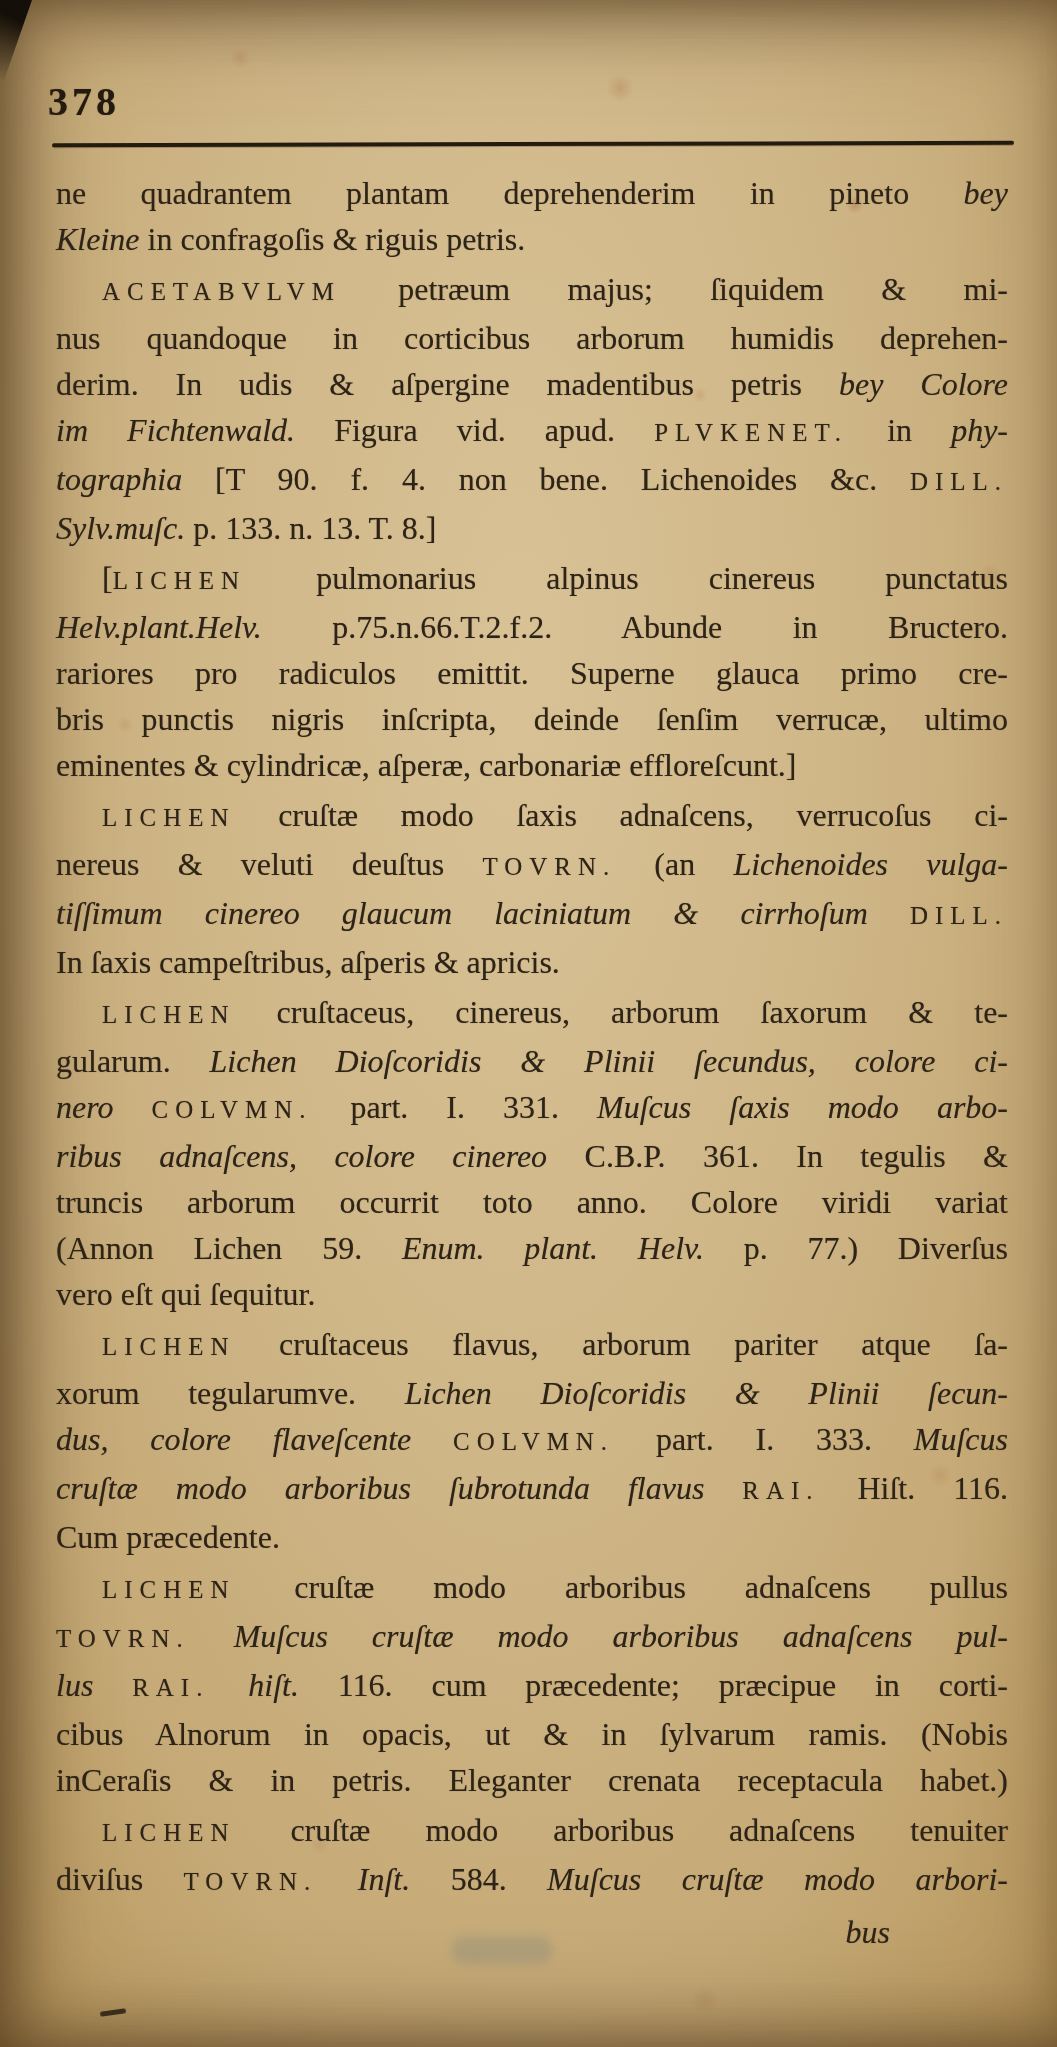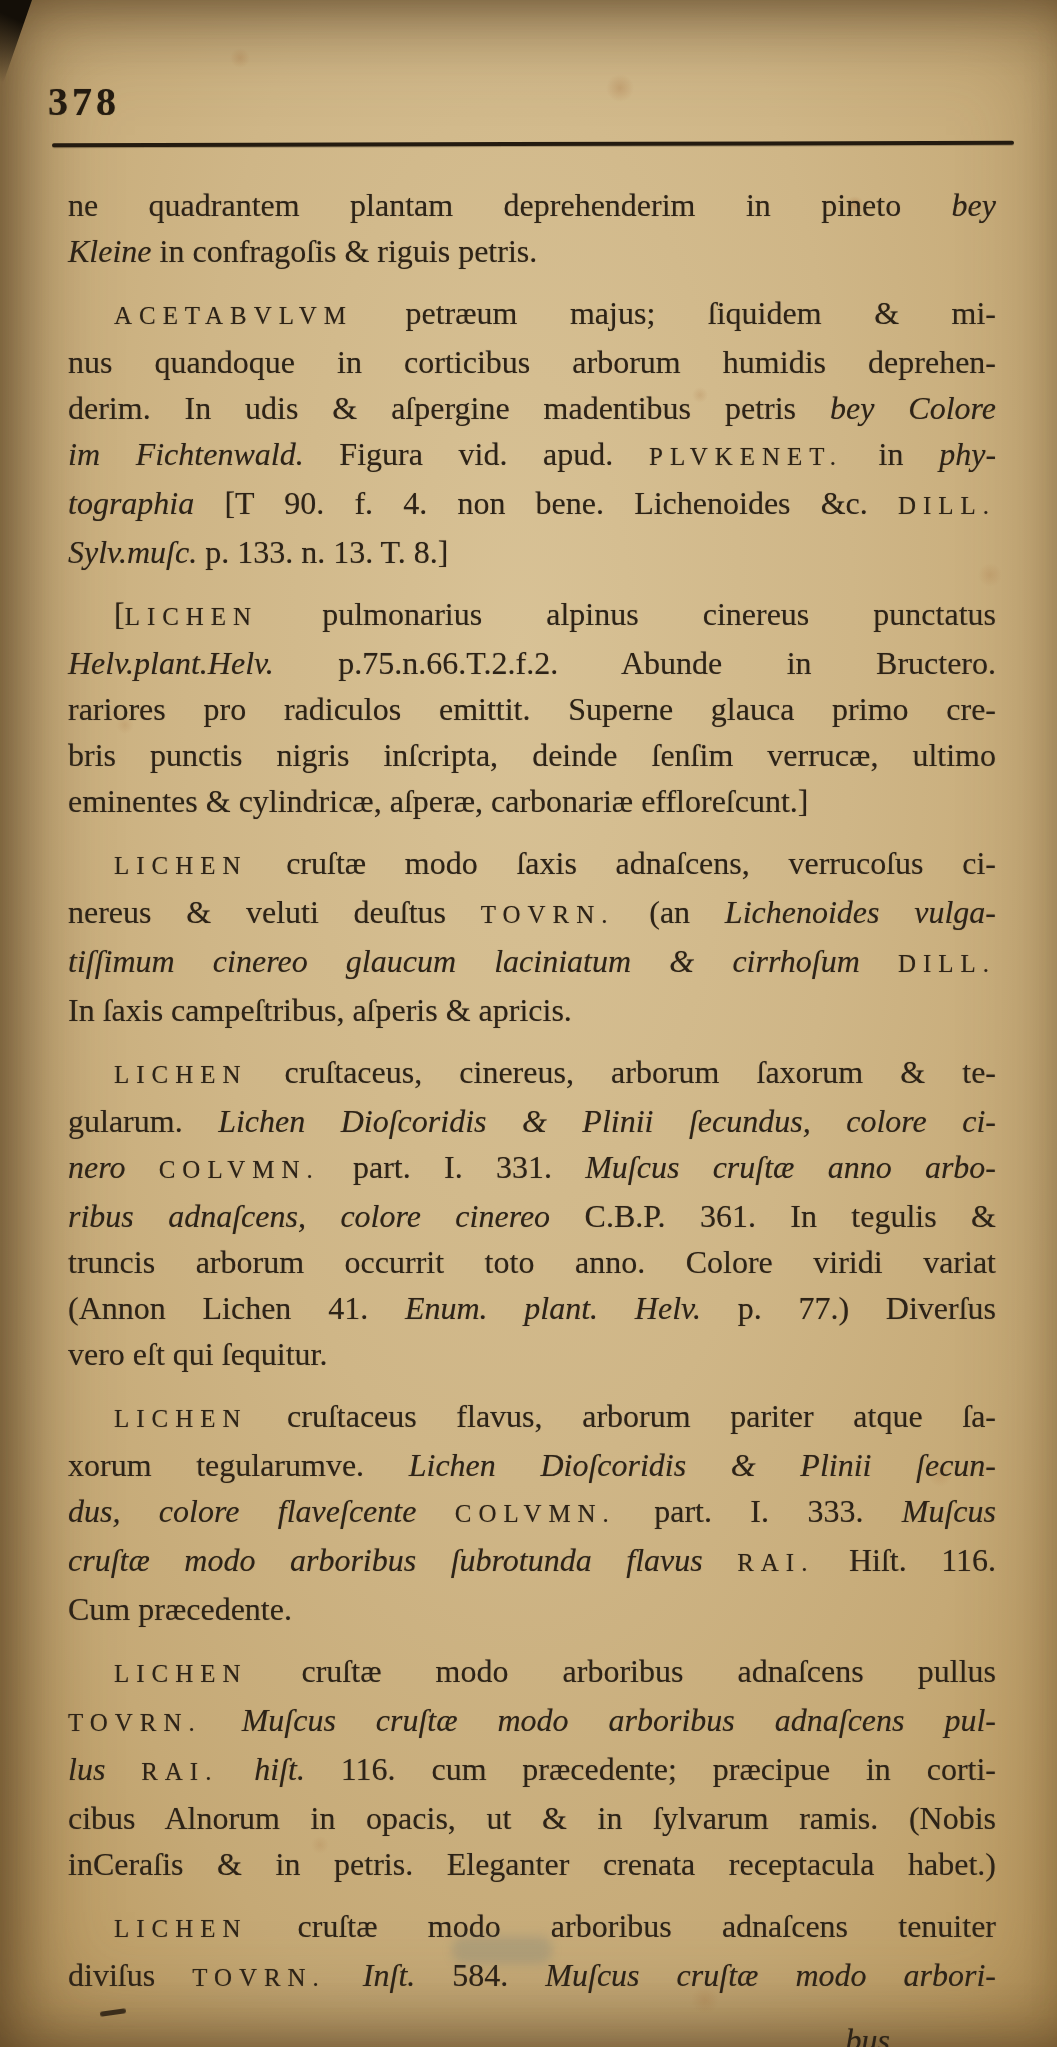--- a/index.html
+++ b/index.html
@@ -70,21 +70,21 @@
     position:absolute;left:52px;top:142px;width:962px;height:4px;
     background:#241b10;border-radius:2px;transform:rotate(-.15deg);
     box-shadow:0 1px 0 rgba(36,27,16,.25);
   }
 
   .body-text{
     position:absolute;left:52px;top:166px;width:960px;
     font-size:32px;line-height:46px;
     text-shadow:0 0 1px rgba(45,35,23,.42);
   }
-  .para{margin:16px;}
+  .para{margin:4px;}
   .line{white-space:nowrap;text-align:left;}
   .line.just{white-space:normal;text-align:justify;text-align-last:justify;}
   .line.indent{padding-left:46px;}
   .seg-r{font-style:normal;}
   .seg-i{font-style:italic;}
   .seg-sc{font-size:.78em;letter-spacing:.28em;}
   .catchword-line{
     width:960px;text-align:right;padding-right:122px;box-sizing:border-box;
     font-style:italic;line-height:46px;font-size:32px;
   }
@@ -123,24 +123,24 @@
       </div>
       <div class="para">
         <div class="line just indent"><span class="seg-sc">LICHEN</span><span class="seg-r"> cruſtæ modo ſaxis adnaſcens, verrucoſus ci-</span></div>
         <div class="line just"><span class="seg-r">nereus &amp; veluti deuſtus </span><span class="seg-sc">TOVRN.</span><span class="seg-r"> (an </span><span class="seg-i">Lichenoides vulga-</span></div>
         <div class="line just"><span class="seg-i">tiſſimum cinereo glaucum laciniatum &amp; cirrhoſum </span><span class="seg-sc">DILL.</span></div>
         <div class="line"><span class="seg-r">In ſaxis campeſtribus, aſperis &amp; apricis.</span></div>
       </div>
       <div class="para">
         <div class="line just indent"><span class="seg-sc">LICHEN</span><span class="seg-r"> cruſtaceus, cinereus, arborum ſaxorum &amp; te-</span></div>
         <div class="line just"><span class="seg-r">gularum. </span><span class="seg-i">Lichen Dioſcoridis &amp; Plinii ſecundus, colore ci-</span></div>
-        <div class="line just"><span class="seg-i">nero </span><span class="seg-sc">COLVMN.</span><span class="seg-r"> part. I. 331. </span><span class="seg-i">Muſcus cruſtæ anno arbo-</span></div>
+        <div class="line just"><span class="seg-i">nero </span><span class="seg-sc">COLVMN.</span><span class="seg-r"> part. I. 331. </span><span class="seg-i">Muſcus ſaxis modo arbo-</span></div>
         <div class="line just"><span class="seg-i">ribus adnaſcens, colore cinereo </span><span class="seg-r">C.B.P. 361. In tegulis &amp;</span></div>
         <div class="line just"><span class="seg-r">truncis arborum occurrit toto anno. Colore viridi variat</span></div>
-        <div class="line just"><span class="seg-r">(Annon Lichen 41. </span><span class="seg-i">Enum. plant. Helv.</span><span class="seg-r"> p. 77.) Diverſus</span></div>
+        <div class="line just"><span class="seg-r">(Annon Lichen 59. </span><span class="seg-i">Enum. plant. Helv.</span><span class="seg-r"> p. 77.) Diverſus</span></div>
         <div class="line"><span class="seg-r">vero eſt qui ſequitur.</span></div>
       </div>
       <div class="para">
         <div class="line just indent"><span class="seg-sc">LICHEN</span><span class="seg-r"> cruſtaceus flavus, arborum pariter atque ſa-</span></div>
         <div class="line just"><span class="seg-r">xorum tegularumve. </span><span class="seg-i">Lichen Dioſcoridis &amp; Plinii ſecun-</span></div>
         <div class="line just"><span class="seg-i">dus, colore flaveſcente </span><span class="seg-sc">COLVMN.</span><span class="seg-r"> part. I. 333. </span><span class="seg-i">Muſcus</span></div>
         <div class="line just"><span class="seg-i">cruſtæ modo arboribus ſubrotunda flavus </span><span class="seg-sc">RAI.</span><span class="seg-r"> Hiſt. 116.</span></div>
         <div class="line"><span class="seg-r">Cum præcedente.</span></div>
       </div>
       <div class="para">

